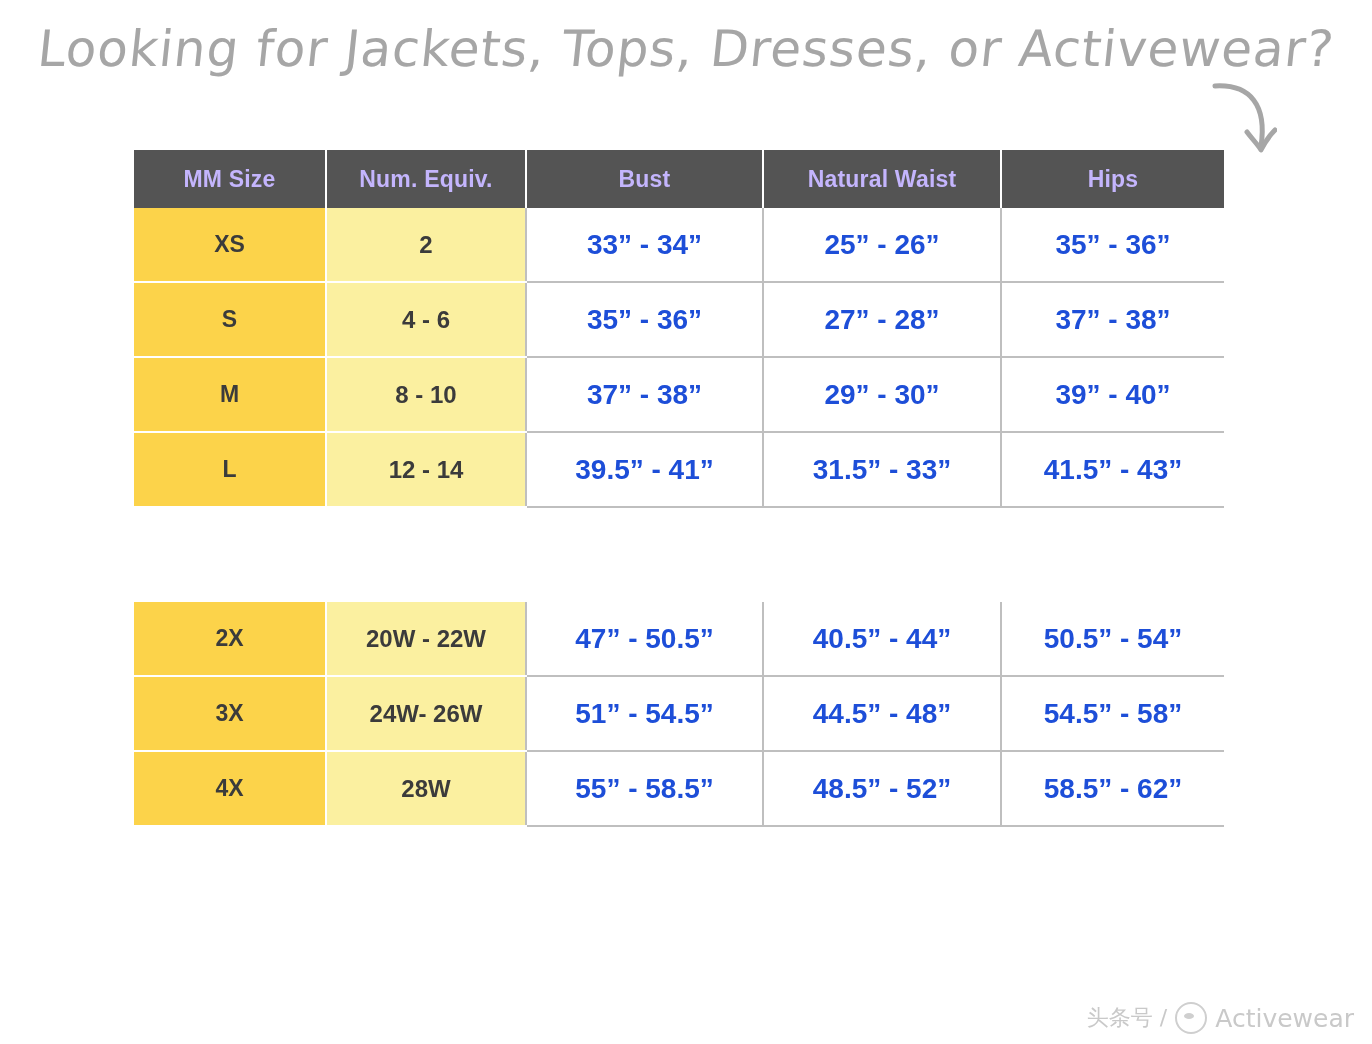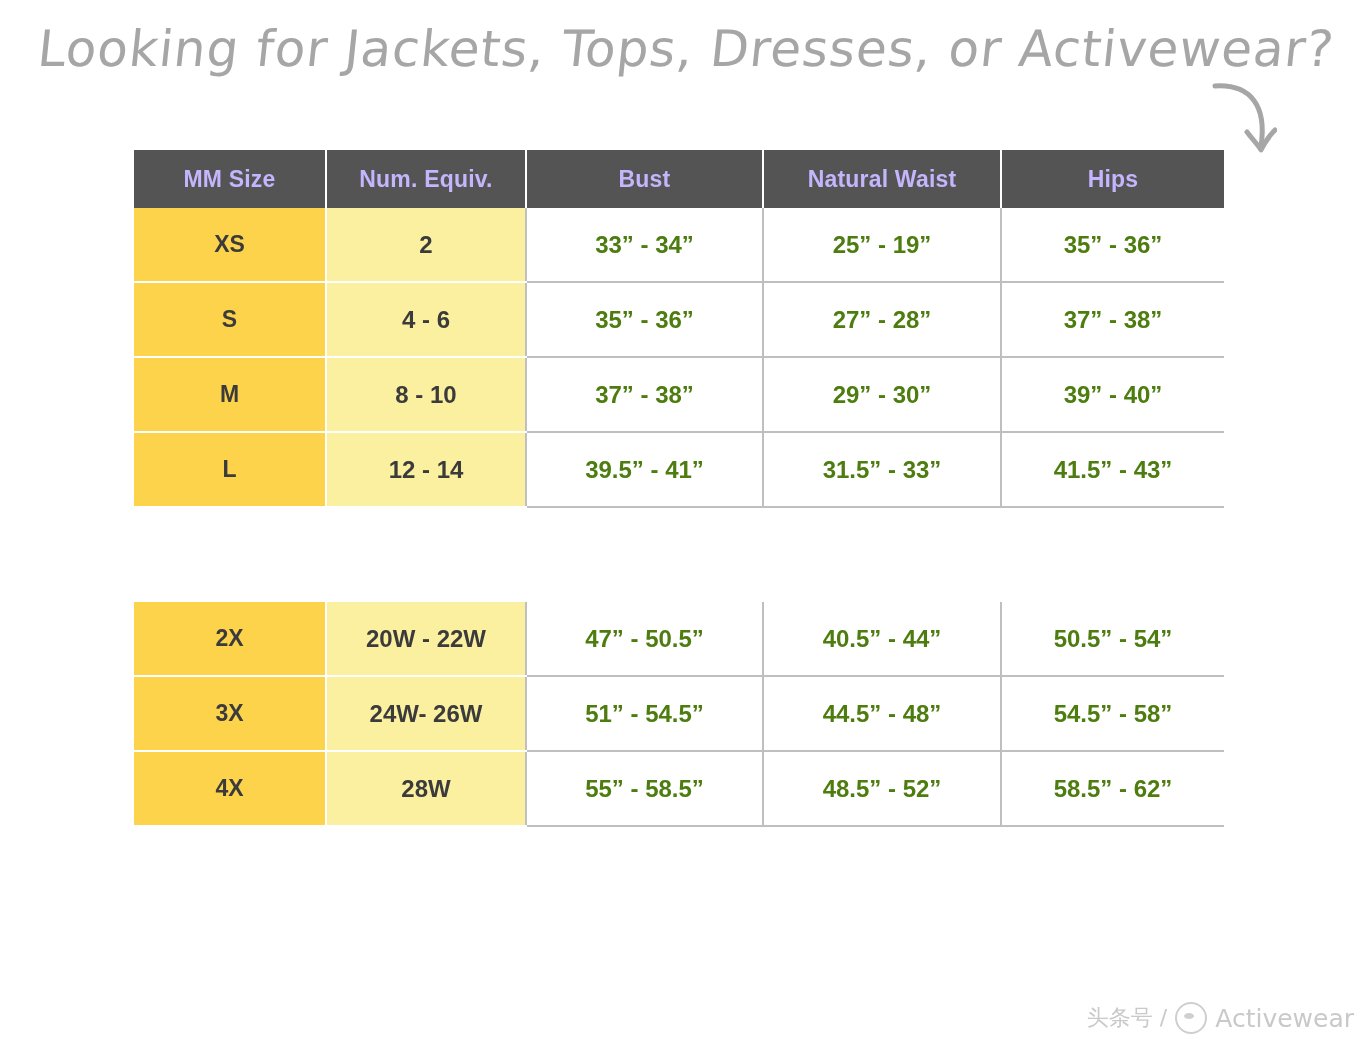--- a/index.html
+++ b/index.html
@@ -69,23 +69,23 @@
     text-align: center;
     border-right: 2px solid #ffffff;
     letter-spacing: 0.2px;
   }
   .table-block th:last-child { border-right: none; }
 
   .table-block td {
     height: 73px;
     padding: 0;
     text-align: center;
-    font-size: 24px;
+    font-size: 28px;
     font-weight: bold;
-    color: #4d7c0f;
+    color: #1d4ed8;
     border-bottom: 2px solid #bfbfbf;
     background: #ffffff;
   }
   .table-block tr:last-child td { border-bottom: 2px solid #bfbfbf; }
 
   td.size-cell {
     background: #fcd34a;
     border-bottom: 2px solid #ffffff;
     border-right: 2px solid #ffffff;
     color: #3b3b3b;
@@ -164,21 +164,21 @@
       <th>Bust</th>
       <th>Natural Waist</th>
       <th>Hips</th>
     </tr>
   </thead>
   <tbody>
     <tr>
       <td class="size-cell">XS</td>
       <td class="num-cell">2</td>
       <td class="meas">33” - 34”</td>
-      <td class="meas">25” - 19”</td>
+      <td class="meas">25” - 26”</td>
       <td class="meas last">35” - 36”</td>
     </tr>
     <tr>
       <td class="size-cell">S</td>
       <td class="num-cell">4 - 6</td>
       <td class="meas">35” - 36”</td>
       <td class="meas">27” - 28”</td>
       <td class="meas last">37” - 38”</td>
     </tr>
     <tr>

